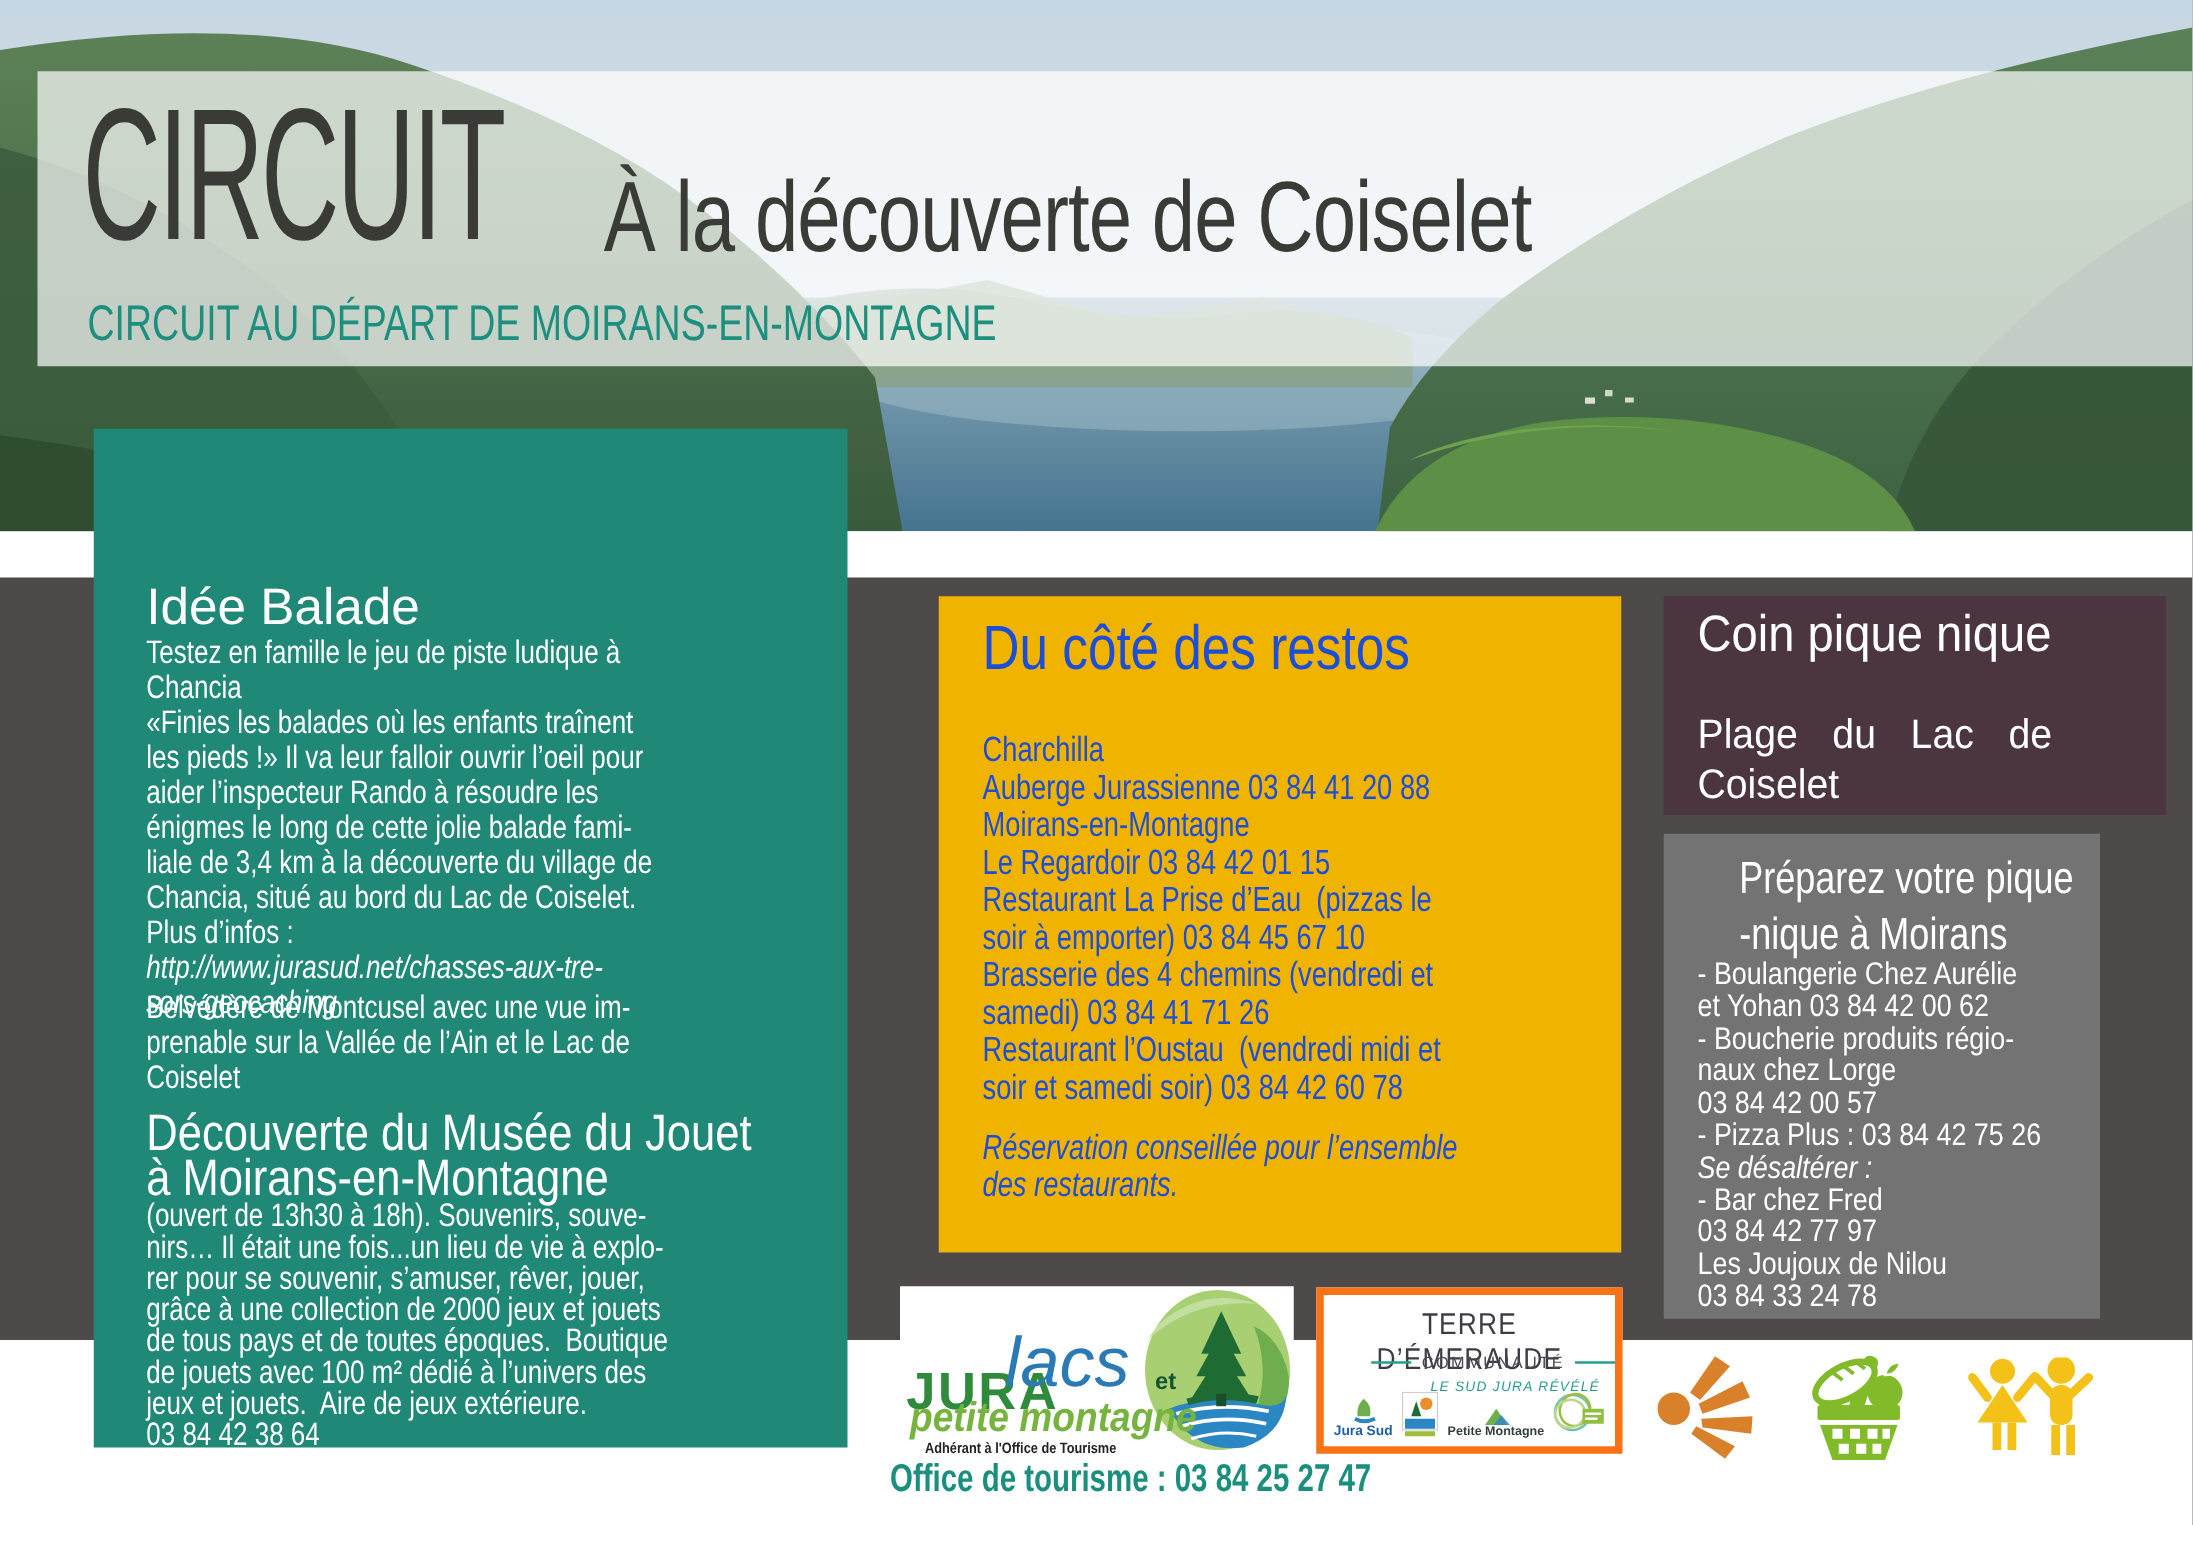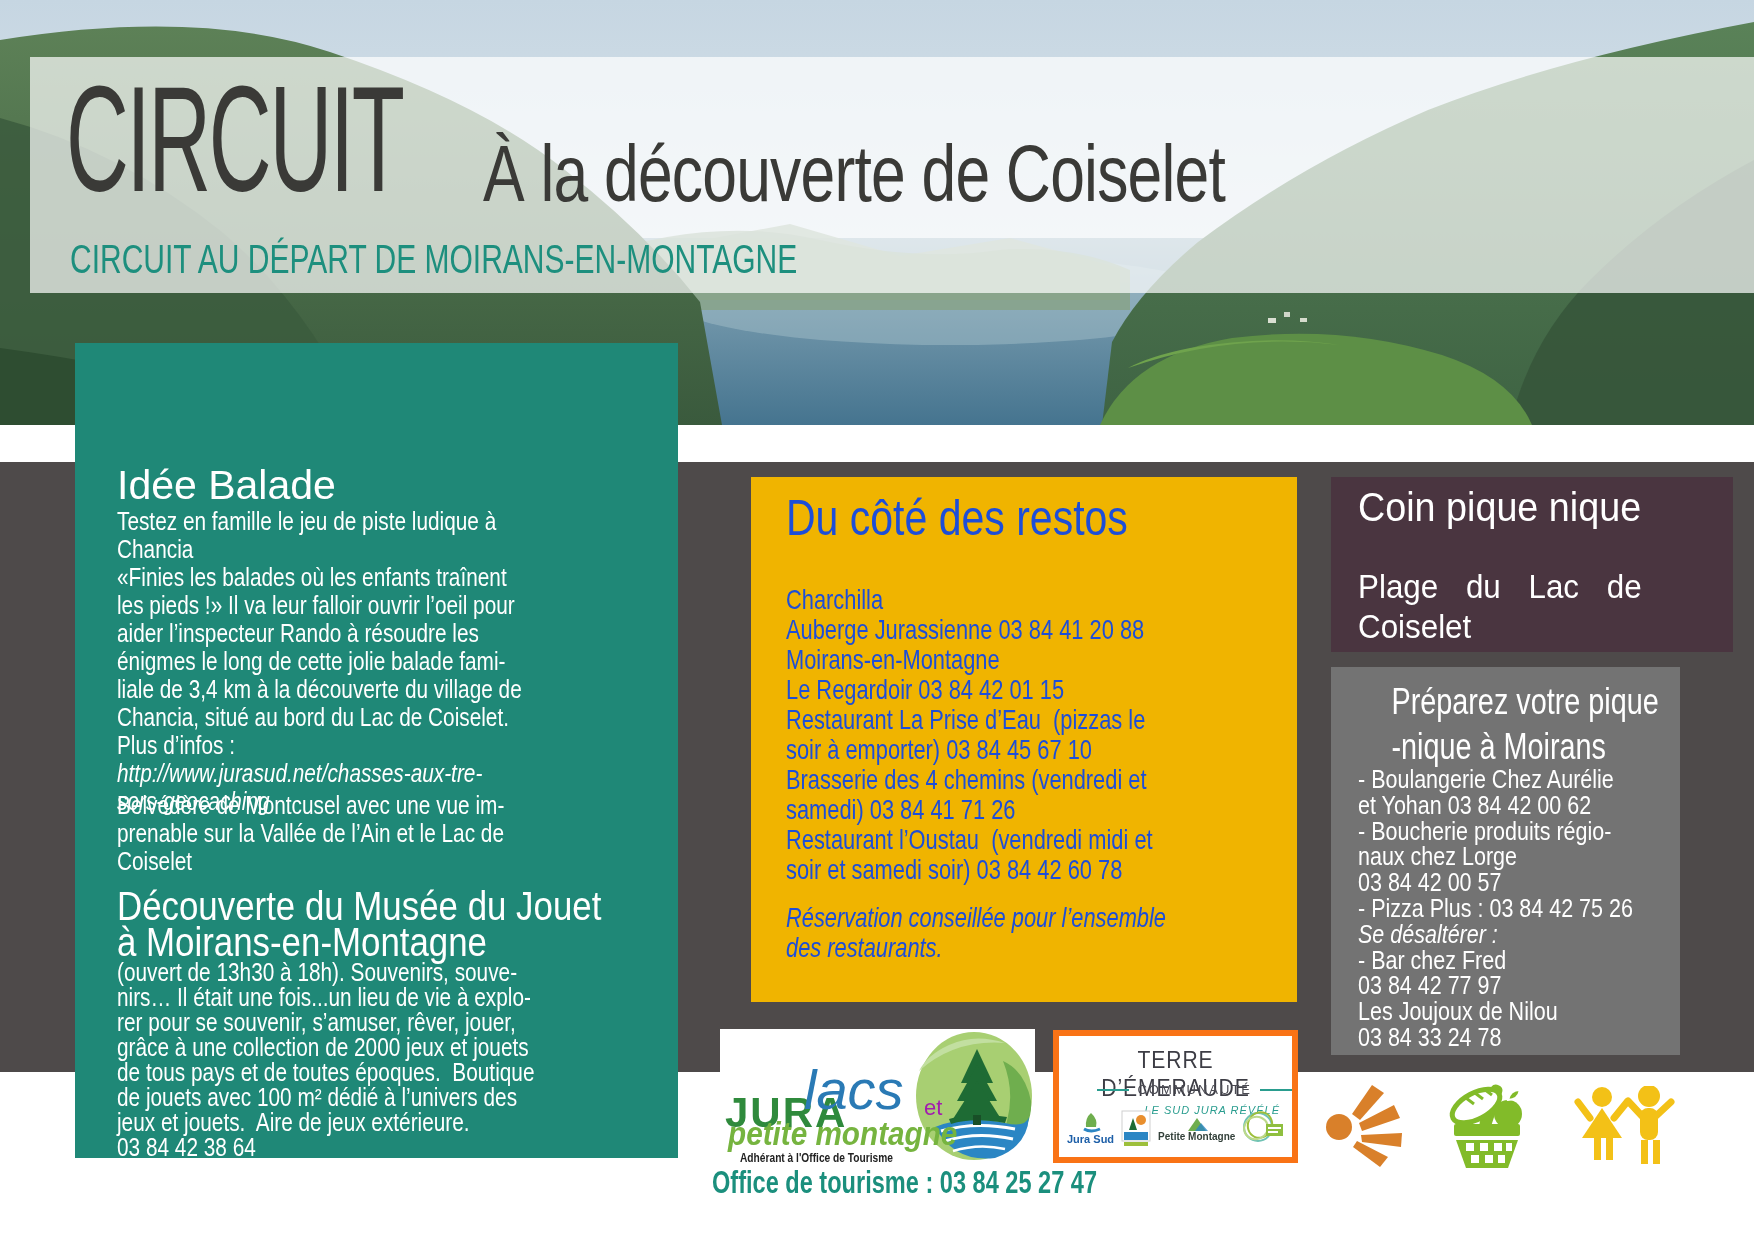--- a/index.html
+++ b/index.html
@@ -52,32 +52,32 @@
   
   .panel.green{left:1331px;top:667px;width:349px;height:388px;background:#737373;}
   .gp-h{position:absolute;left:27px;top:12px;font-size:36px;line-height:45px;transform:scaleX(.80);}
   .gp-lines{position:absolute;left:27px;top:100px;font-size:25px;line-height:25.8px;transform:scaleX(.86);}
 
   
   .jura-box{position:absolute;left:720px;top:1029px;width:315px;height:135px;background:#fff;}
   .jura-circle{position:absolute;left:195px;top:2px;width:118px;height:130px;}
   .jura-w1{position:absolute;left:5px;top:60px;font-size:42px;font-weight:bold;color:#2f8a3c;letter-spacing:2px;}
   .jura-w2{position:absolute;left:84px;top:28px;font-size:56px;font-weight:normal;font-style:italic;color:#2a7ab5;}
-  .jura-w3{position:absolute;left:204px;top:66px;font-size:22px;font-weight:normal;color:#a21caf;}
+  .jura-w3{position:absolute;left:204px;top:66px;font-size:19px;font-weight:bold;color:#14532d;}
   .jura-w4{position:absolute;left:8px;top:86px;font-size:33px;font-weight:bold;font-style:italic;color:#76b43f;white-space:nowrap;transform:scaleX(.9);transform-origin:left top;}
   .jura-tag{position:absolute;left:20px;top:122px;font-size:12px;font-weight:bold;color:#222;white-space:nowrap;transform:scaleX(.85);transform-origin:left top;}
 
   .terre-box{position:absolute;left:1053px;top:1030px;width:245px;height:133px;background:#fff;border:6px solid #f97316;box-sizing:border-box;}
   .terre-l1{position:absolute;left:0;top:10px;width:100%;text-align:center;font-size:24px;font-weight:300;
             letter-spacing:1px;color:#3d3d45;transform:scaleX(.88);}
   .terre-l2{position:absolute;left:0;top:46px;width:100%;display:flex;align-items:center;justify-content:flex-end;gap:8px;}
   .terre-l2 .txt{font-size:13px;letter-spacing:2px;color:#4a4a52;}
   .terre-l2 .dash{width:32px;height:2px;background:#2a9d8f;}
   .terre-l3{position:absolute;right:12px;top:68px;font-size:11px;font-style:italic;color:#2a9d8f;letter-spacing:1px;}
-  .partners{position:absolute;left:8px;bottom:6px;width:229px;height:44px;display:flex;gap:7px;align-items:center;}
+  .partners{position:absolute;left:8px;bottom:6px;width:229px;height:44px;display:flex;gap:7px;align-items:flex-end;}
   .partner{display:flex;flex-direction:column;align-items:center;justify-content:flex-end;}
   .p-label-blue{font-size:11px;font-weight:bold;color:#1d5fa8;white-space:nowrap;}
   .p-label-dark{font-size:10px;font-weight:bold;color:#33403a;white-space:nowrap;line-height:10px;}
 
   .office{position:absolute;left:712px;top:1165px;font-size:31px;font-weight:bold;color:#1b8f7d;
           white-space:nowrap;transform:scaleX(.76);transform-origin:left top;}
 
   .icon{position:absolute;}
   #icon-sun{left:1326px;top:1083px;width:78px;height:84px;}
   #icon-basket{left:1438px;top:1080px;width:95px;height:88px;}

